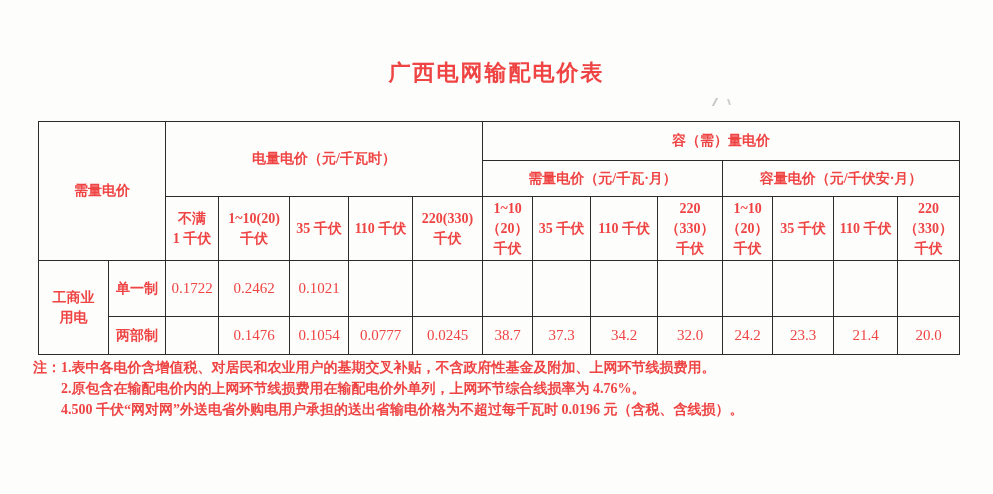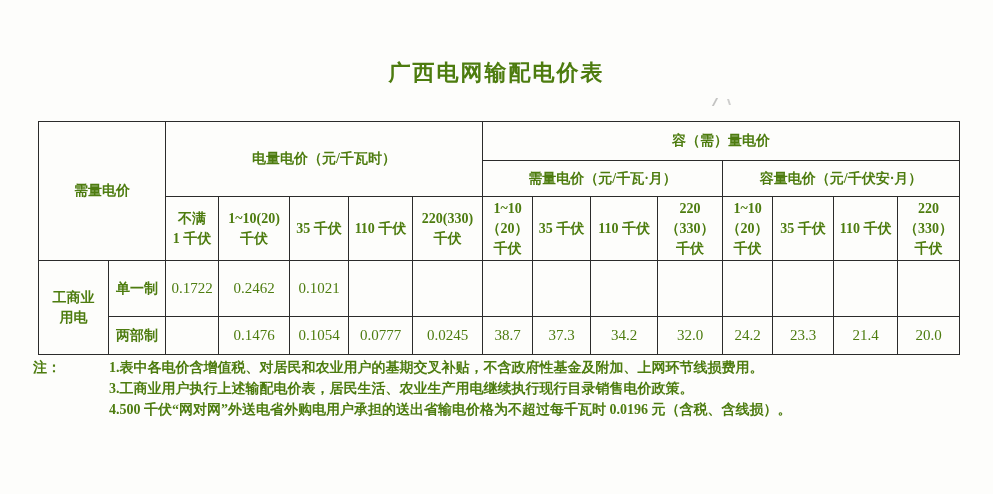--- a/index.html
+++ b/index.html
@@ -2,21 +2,21 @@
 <html><head>
 <meta charset="utf-8">
 <style>
   html, body { margin:0; padding:0; }
   body { background:#ffffff; }
   .page {
     position:relative;
     width:993px; height:494px;
     background:#fdfdfb;
     font-family:"Liberation Serif","DejaVu Serif",serif;
-    color:#4d7c0f;
+    color:#ef4444;
     overflow:hidden;
   }
   .title {
     position:absolute;
     top:58px; left:0;
     width:100%;
     margin:0;
     text-align:center;
     font-size:22px;
     font-weight:bold;
@@ -64,21 +64,21 @@
   .notes {
     position:absolute;
     left:33px; top:357px;
     width:945px;
     display:flex;
     font-size:14px;
     font-weight:bold;
     line-height:21px;
   }
   .notes-label { flex:0 0 auto; white-space:nowrap; }
-  .notes-items { flex:1 1 auto;margin-left:48px; }
+  .notes-items { flex:1 1 auto; }
 </style>
 </head>
 <body>
 
 <div class="page">
 
   <h1 class="title">广西电网输配电价表</h1>
 
   <div class="scan-artifact"></div>
 
@@ -170,18 +170,18 @@
         <td class="cell-value">21.4</td>
         <td class="cell-value">20.0</td>
       </tr>
     </tbody>
   </table>
 
   <div class="notes">
     <span class="notes-label">注：</span>
     <div class="notes-items">
       <div class="note-line">1.表中各电价含增值税、对居民和农业用户的基期交叉补贴，不含政府性基金及附加、上网环节线损费用。</div>
-      <div class="note-line">3.工商业用户执行上述输配电价表，居民生活、农业生产用电继续执行现行目录销售电价政策。</div>
+      <div class="note-line">2.原包含在输配电价内的上网环节线损费用在输配电价外单列，上网环节综合线损率为 4.76%。</div>
       <div class="note-line">4.500 千伏“网对网”外送电省外购电用户承担的送出省输电价格为不超过每千瓦时 0.0196 元（含税、含线损）。</div>
     </div>
   </div>
 
 </div>
 
 </body></html>

